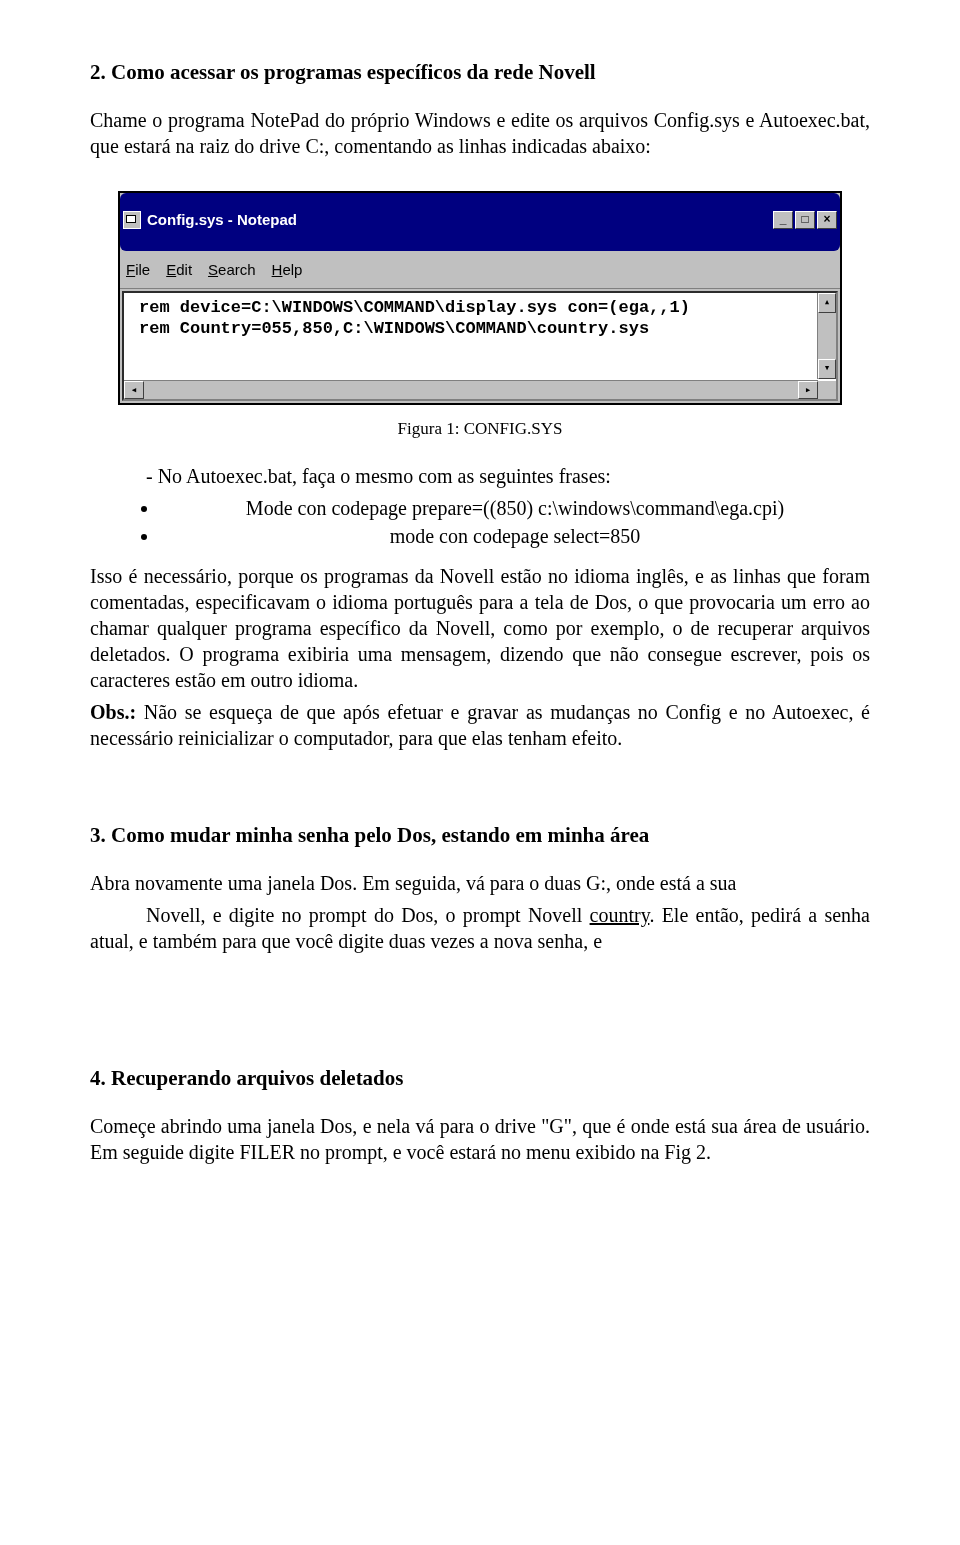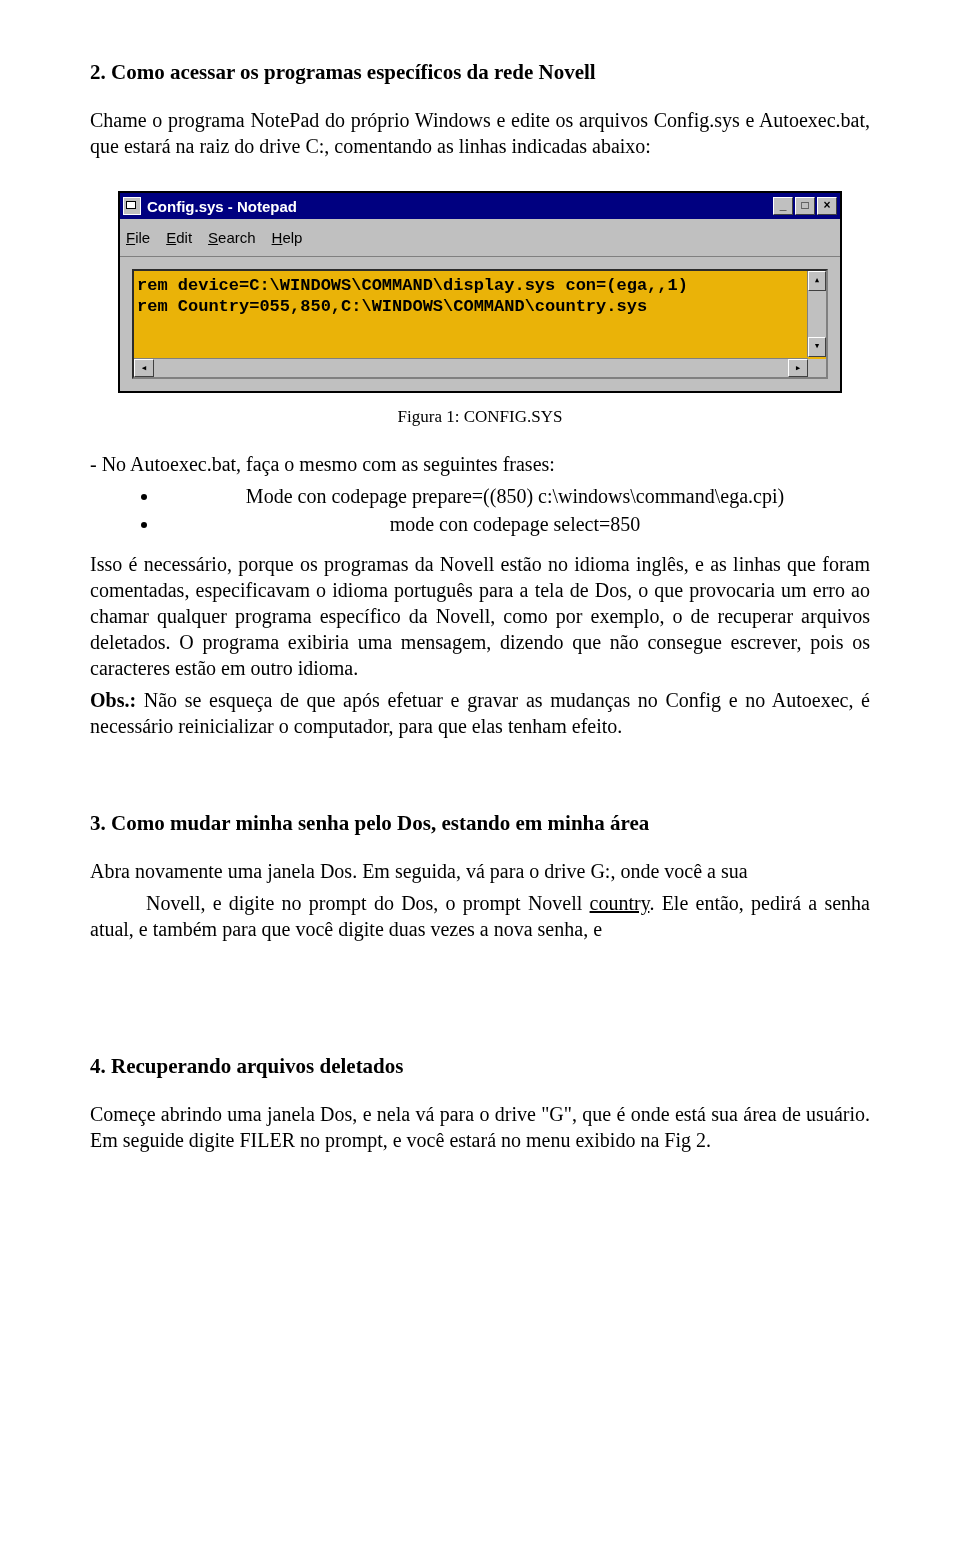--- a/index.html
+++ b/index.html
@@ -50,25 +50,26 @@
     width: 720px;
     margin: 10px auto 0 auto;
     border: 2px solid #000;
     background: #c0c0c0;
     font-family: "MS Sans Serif","Tahoma",sans-serif;
   }
   .titlebar {
     background: #000080;
     color: #fff;
     display: flex;
-    align-items: center;
-    padding: 2px 3px;
+    align-items: flex-start;
+    padding: 18px 3px;
     height: 22px;
     font-size: 15px;
     font-weight: bold;
+    border-radius: 6px;
   }
   .sysicon {
     width: 16px; height: 16px;
     background: #c0c0c0;
     border: 1px solid #fff;
     margin-right: 6px;
     position: relative;
   }
   .sysicon::after {
     content: "";
@@ -95,25 +96,25 @@
   .menubar {
     background: #c0c0c0;
     padding: 10px 6px;
     font-size: 15px;
     display: flex;
     gap: 16px;
     border-bottom: 1px solid #808080;
   }
   .menu-item .ul { text-decoration: underline; }
   .client {
-    background: #eab308;
-    margin: 12px;
+    background: #ffffff;
+    margin: 2px;
     border: 2px inset #808080;
     position: relative;
-    padding: 4px 6px 4px 3px;
+    padding: 4px 6px 4px 15px;
     font-family: "Fixedsys","Courier New",monospace;
     font-size: 17px;
     font-weight: bold;
     line-height: 1.25;
     height: 98px;
   }
   .vscroll {
     position: absolute;
     right: 0; top: 0; bottom: 20px;
     width: 18px;
@@ -198,36 +199,36 @@
         <div class="arrow">◂</div>
         <div class="track"></div>
         <div class="arrow">▸</div>
       </div>
       <div class="corner"></div>
     </div>
   </div>
 
   <div class="caption">Figura 1: CONFIG.SYS</div>
 
-  <p style="text-align:left;">- No Autoexec.bat, faça o mesmo com as seguintes frases:</p>
+  <p style="margin-left:56px; text-align:left;">- No Autoexec.bat, faça o mesmo com as seguintes frases:</p>
   <ul class="bullets">
     <li>Mode con codepage prepare=((850) c:\windows\command\ega.cpi)</li>
     <li>mode con codepage select=850</li>
   </ul>
 
   <p>Isso é necessário, porque os programas da Novell estão no idioma inglês, e as linhas que foram comentadas, especificavam o idioma português para a tela de Dos, o que provocaria um erro ao chamar qualquer programa específico da Novell, como por exemplo, o de recuperar arquivos deletados. O programa exibiria uma mensagem, dizendo que não consegue escrever, pois os caracteres estão em outro idioma.</p>
   <p>
     <strong>Obs.:</strong><span> Não se esqueça de que após efetuar e gravar as mudanças no Config e no Autoexec, é necessário reinicializar o computador, para que elas tenham efeito.</span>
   </p>
 
   <div class="spacer-lg"></div>
 
   <h2>3. Como mudar minha senha pelo Dos, estando em minha área</h2>
 
-  <p style="text-align:justify;">Abra novamente uma janela Dos. Em seguida, vá para o drive G:, onde você a sua</p>
+  <p style="text-align:justify;">Abra novamente uma janela Dos. Em seguida, vá para o duas G:, onde está a sua</p>
   <p style="text-align:justify;">
     <span style="margin-left:56px;">Novell, e digite no prompt do Dos, o prompt Novell </span><span class="u">country</span><span>. Ele então, pedirá a senha atual, e também para que você digite duas vezes a nova senha, e</span>
   </p>
 
   <div class="spacer-lg"></div>
   <div class="spacer-md"></div>
 
   <h2>4. Recuperando arquivos deletados</h2>
 
   <p>Começe abrindo uma janela Dos, e nela vá para o drive "G", que é onde está sua área de usuário. Em seguide digite FILER no prompt, e você estará no menu exibido na Fig 2.</p>

